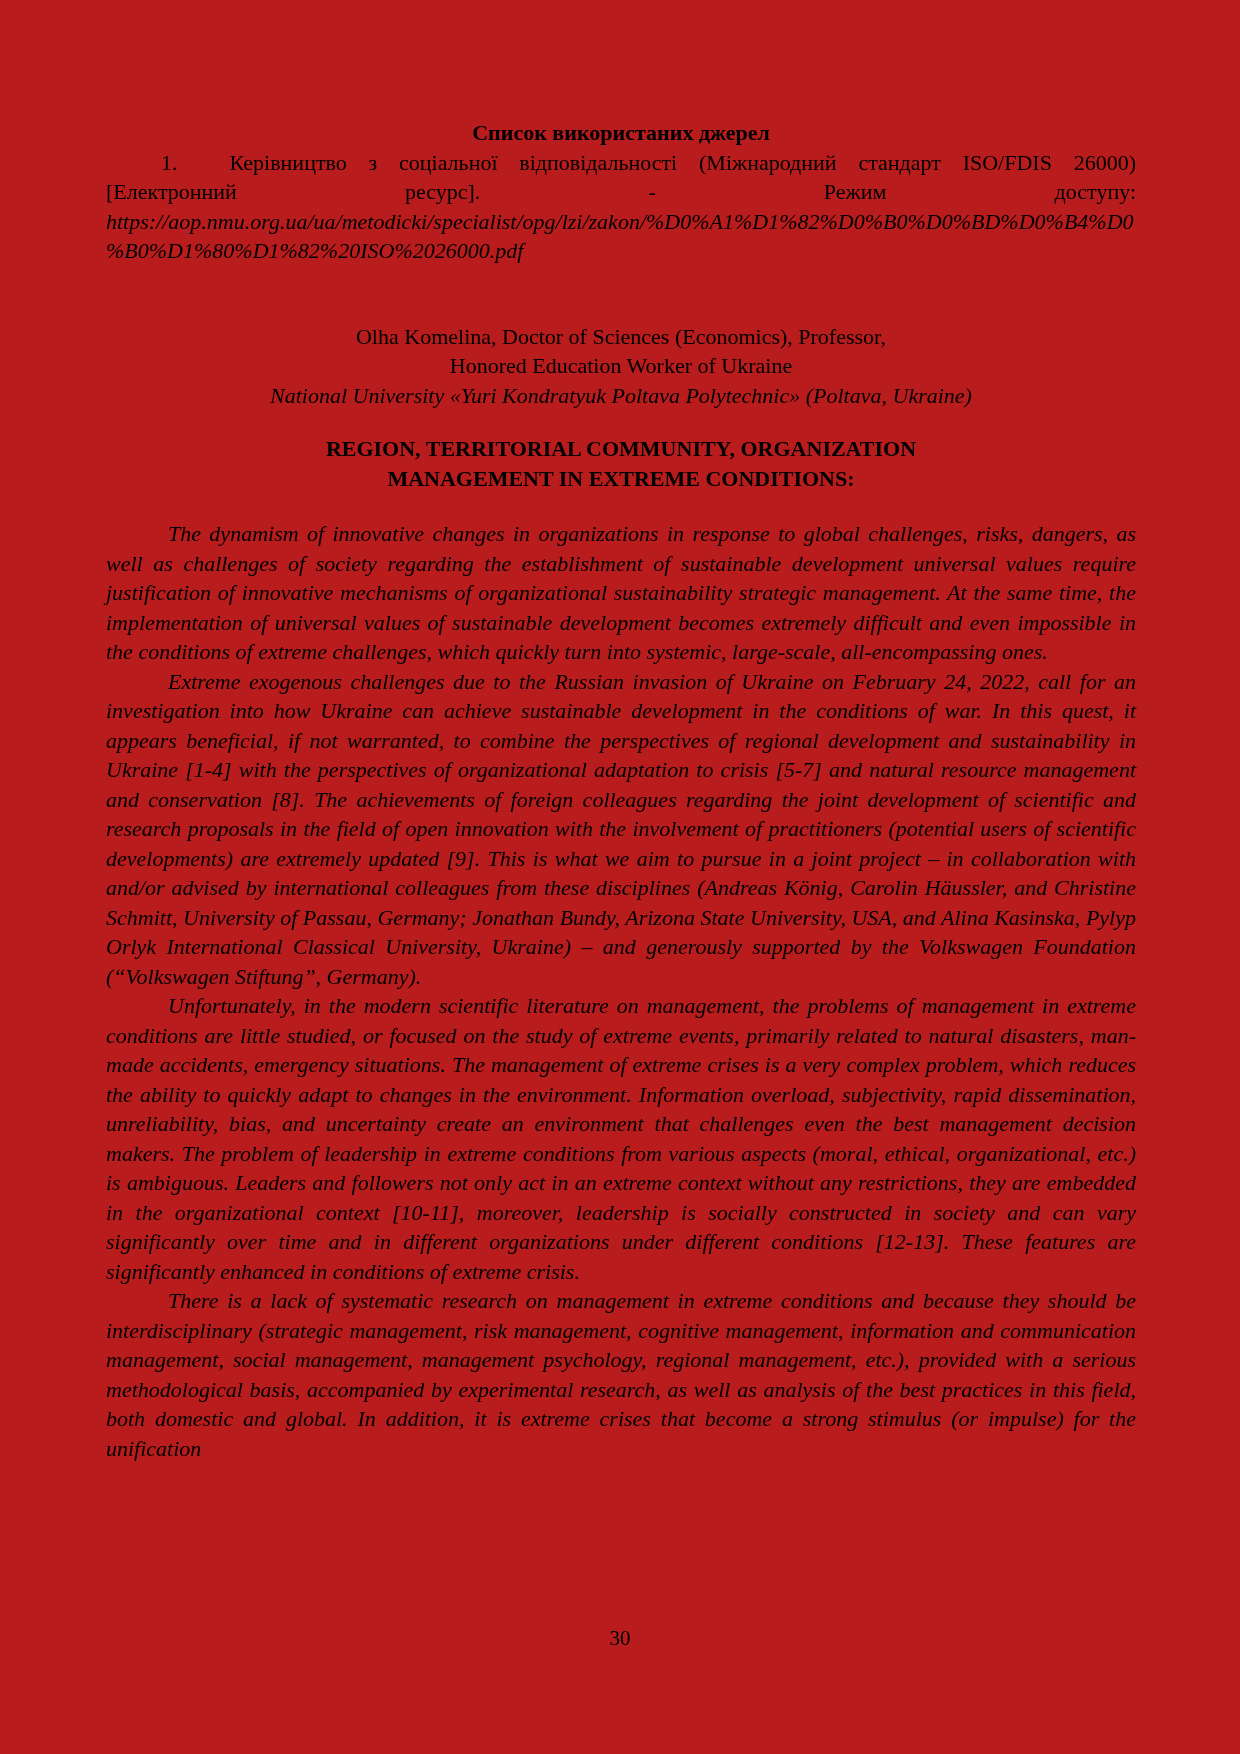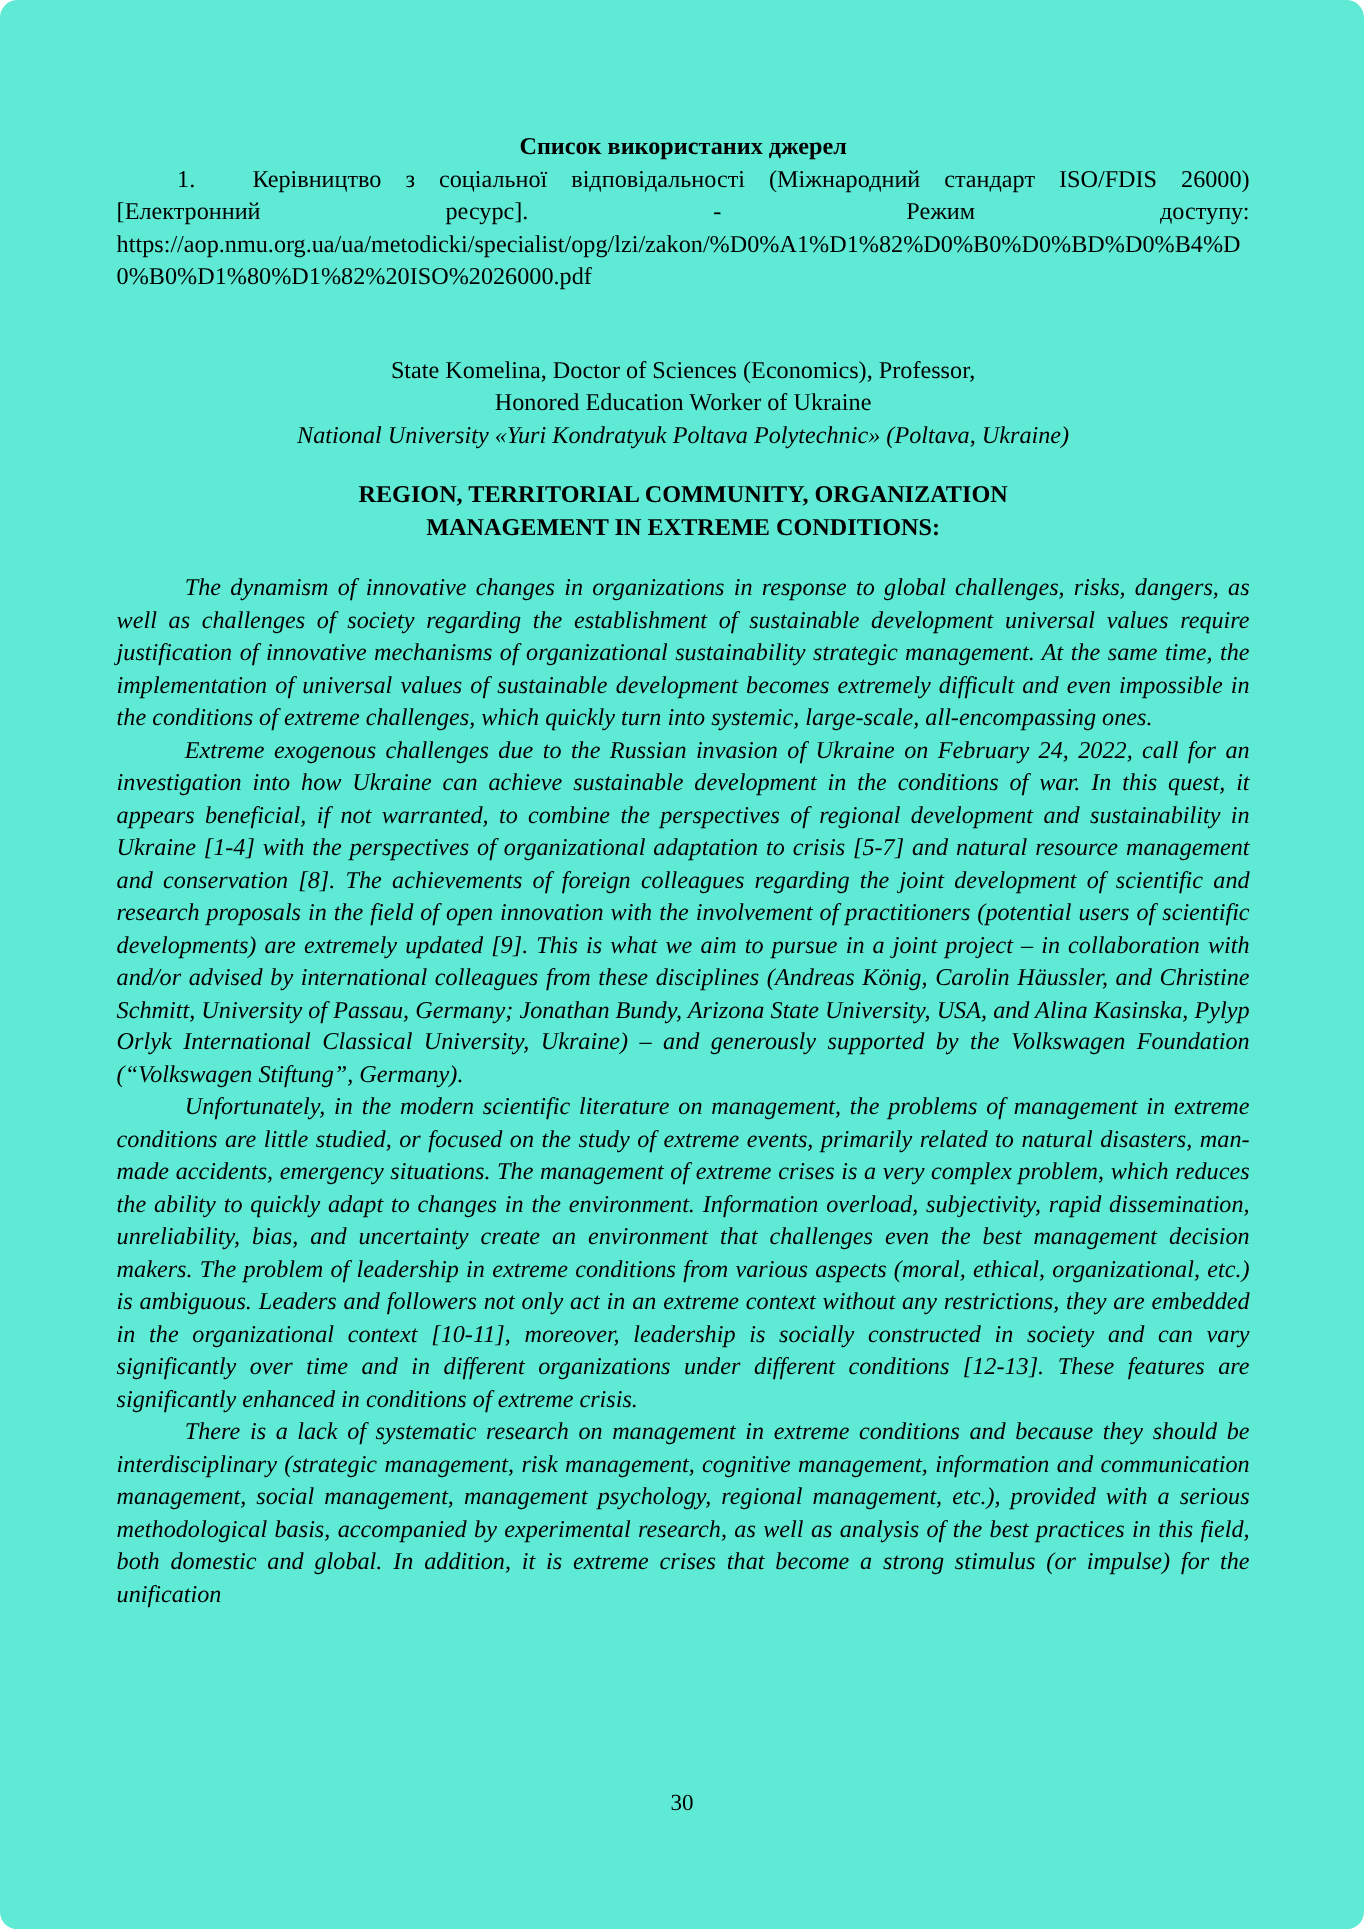--- a/index.html
+++ b/index.html
@@ -4,29 +4,28 @@
 <style>
   html, body {
     margin: 0;
     padding: 0;
     background: #ffffff;
   }
   .page {
     position: relative;
     width: 1240px;
     height: 1754px;
-    background: #5eead4;
+    background: #b91c1c;
     color: #000000;
     font-family: "Liberation Serif", "DejaVu Serif", serif;
     font-size: 22px;
     line-height: 29.5px;
     box-sizing: border-box;
     padding: 118px 104px 0 106px;
     overflow: hidden;
-    border-radius: 16px;
   }
   .page p { margin: 0; padding: 0; }
 
   .ref-heading {
     margin: 0;
     text-align: center;
     font-weight: bold;
     font-size: 22px;
     line-height: 29.5px;
   }
@@ -35,20 +34,21 @@
     text-indent: 55px;
   }
   .ref-tab {
     display: inline-block;
     width: 52px;
     height: 1px;
   }
   .ref-url {
     overflow-wrap: break-word;
     word-wrap: break-word;
+    font-style: italic;
   }
 
   .spacer-lg { height: 56px; }
   .spacer-sm { height: 24px; }
   .spacer-xs { height: 26px; }
 
   .udc { text-align: left; }
 
   .center { text-align: center; }
   .italic { font-style: italic; }
@@ -75,21 +75,21 @@
 
 <div class="page">
 
   <h3 class="ref-heading">Список використаних джерел</h3>
 
   <p class="ref-entry"><span>1.</span><span class="ref-tab"></span><span>Керівництво з соціальної відповідальності (Міжнародний стандарт ISO/FDIS 26000) [Електронний ресурс]. - Режим доступу:</span> <span class="ref-url">https://aop.nmu.org.ua/ua/metodicki/specialist/opg/lzi/zakon/%D0%A1%D1%82%D0%B0%D0%BD%D0%B4%D0%B0%D1%80%D1%82%20ISO%2026000.pdf</span></p>
 
   <div class="spacer-lg"></div>
 
 
-  <p class="center">State Komelina, Doctor of Sciences (Economics), Professor,</p>
+  <p class="center">Olha Komelina, Doctor of Sciences (Economics), Professor,</p>
 
   <p class="center">Honored Education Worker of Ukraine</p>
 
   <p class="center italic">National University «Yuri Kondratyuk Poltava Polytechnic» (Poltava, Ukraine)</p>
 
   <div class="spacer-sm"></div>
 
   <p class="center bold">REGION, TERRITORIAL COMMUNITY, ORGANIZATION</p>
 
   <p class="center bold">MANAGEMENT IN EXTREME CONDITIONS:</p>

